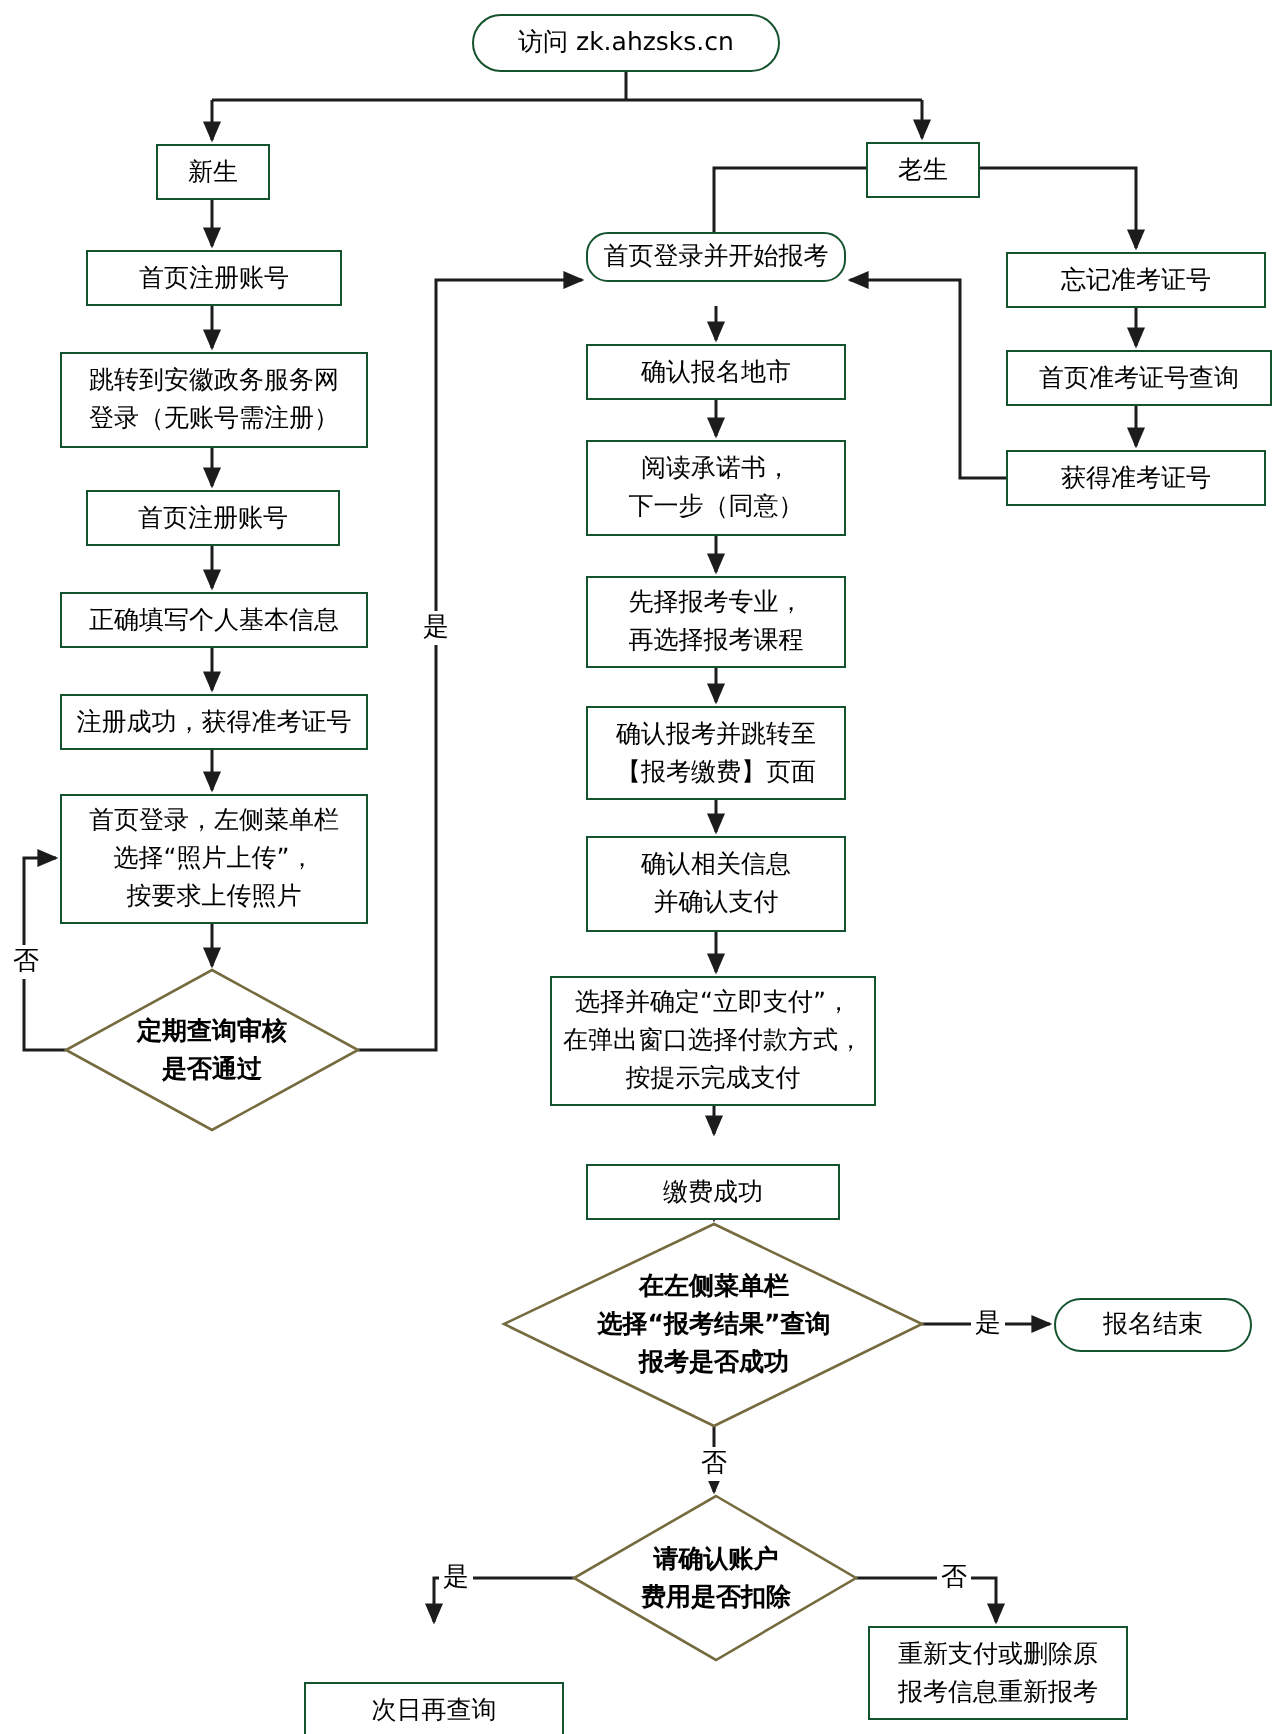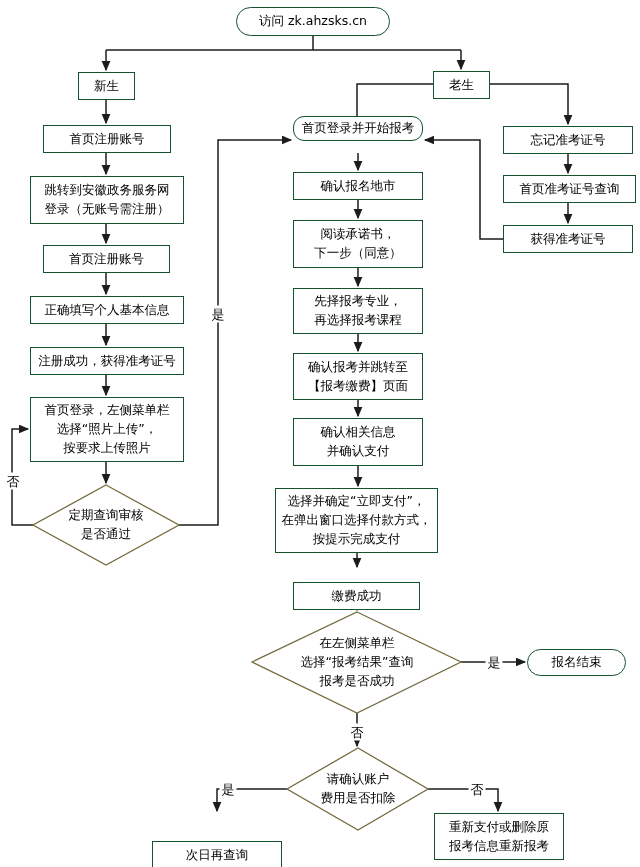--- a/index.html
+++ b/index.html
@@ -11,21 +11,21 @@
   .ln{stroke:#1c1c1c;stroke-width:1.5;fill:none;}
   .dshape{fill:#ffffff;stroke:#756b3e;stroke-width:1.3;}
   .node{
     position:absolute;box-sizing:border-box;border:1px solid #14532d;background:#ffffff;
     display:flex;align-items:center;justify-content:center;text-align:center;
     font-size:12.5px;line-height:1.5;white-space:pre-line;padding:1px 2px;
   }
   .terminator{border-radius:15px;}
   .dtext{
     position:absolute;transform:translate(-50%,-50%);text-align:center;
-    font-size:12.5px;line-height:1.5;white-space:pre-line;
+    font-size:12.5px;line-height:1.5;white-space:pre-line;font-weight:bold;
   }
   .branchlabel{
     position:absolute;transform:translate(-50%,-50%);background:#ffffff;
     font-size:13px;line-height:1;padding:2px 2px;
   }
 </style>
 </head>
 <body>
 
 <div id="canvas">

